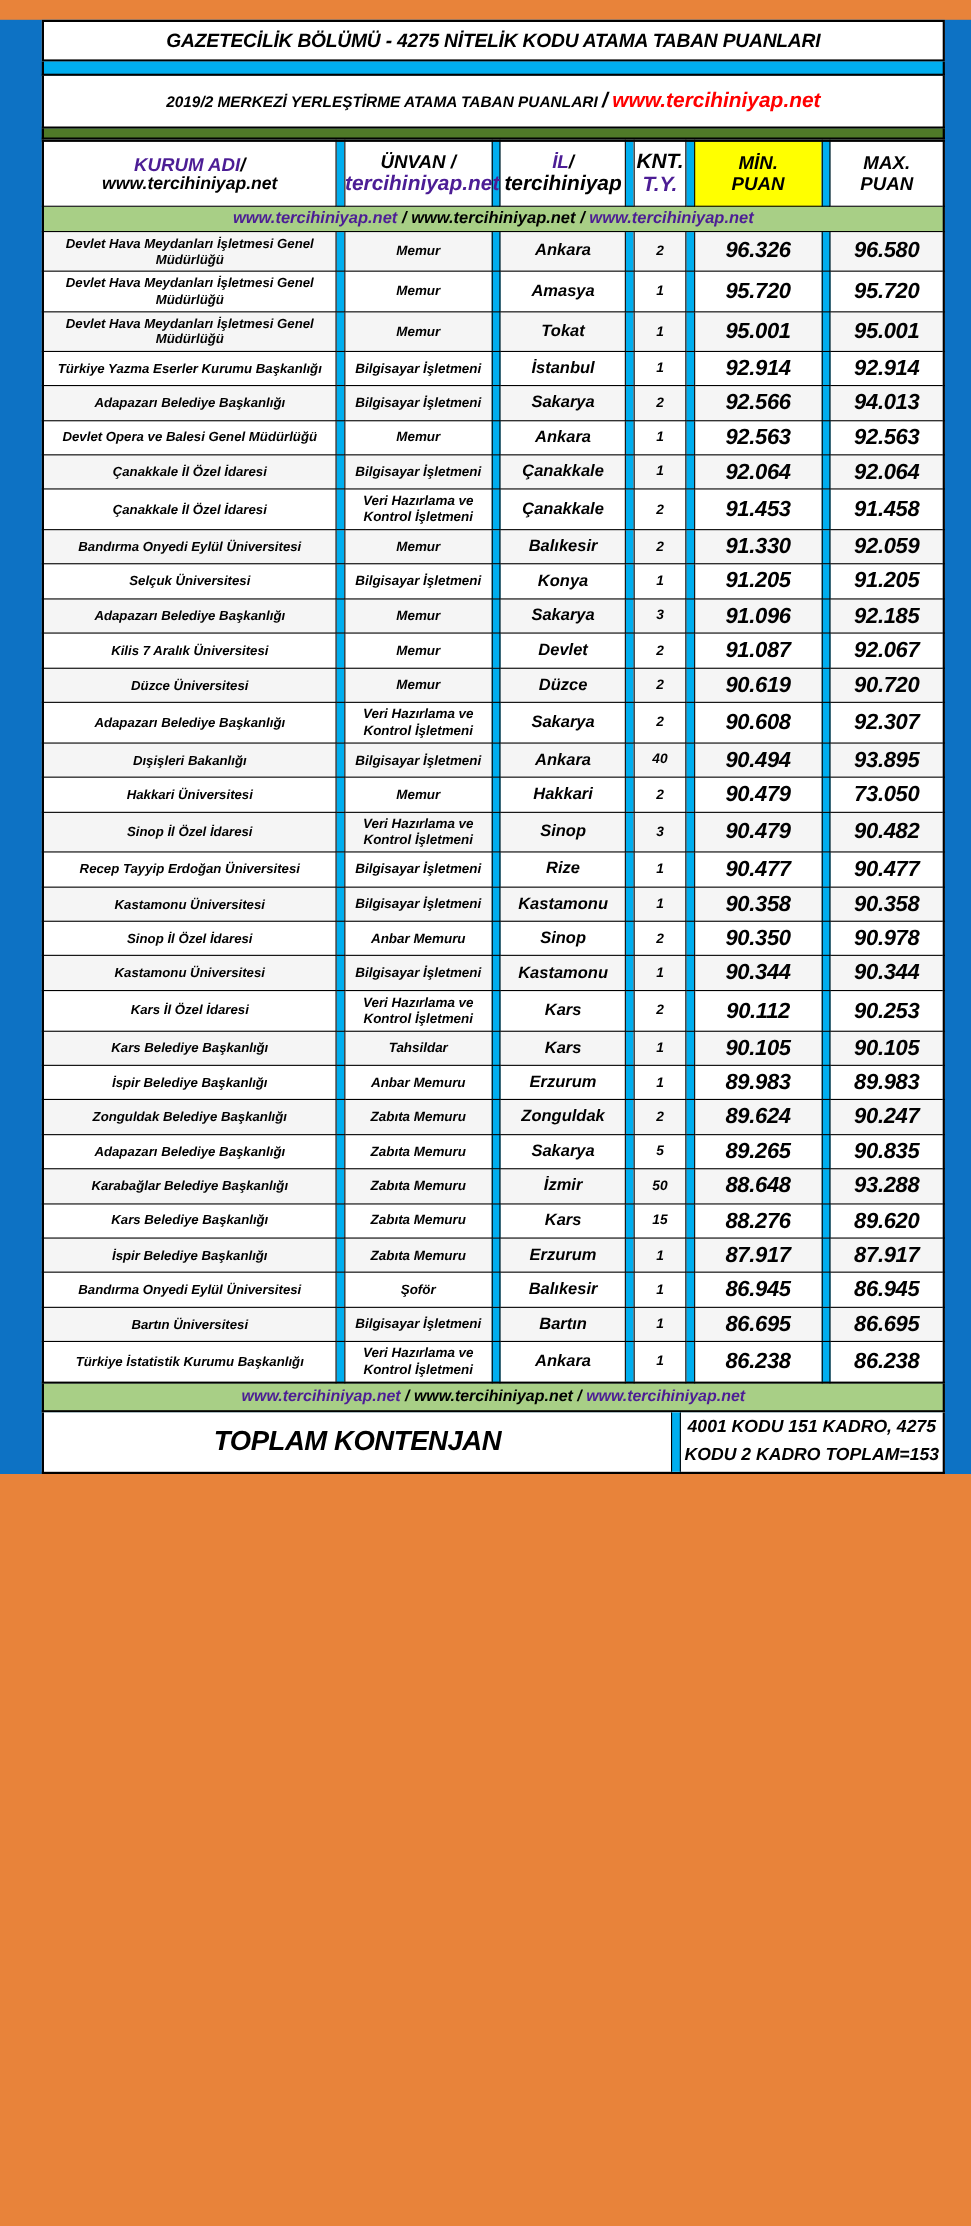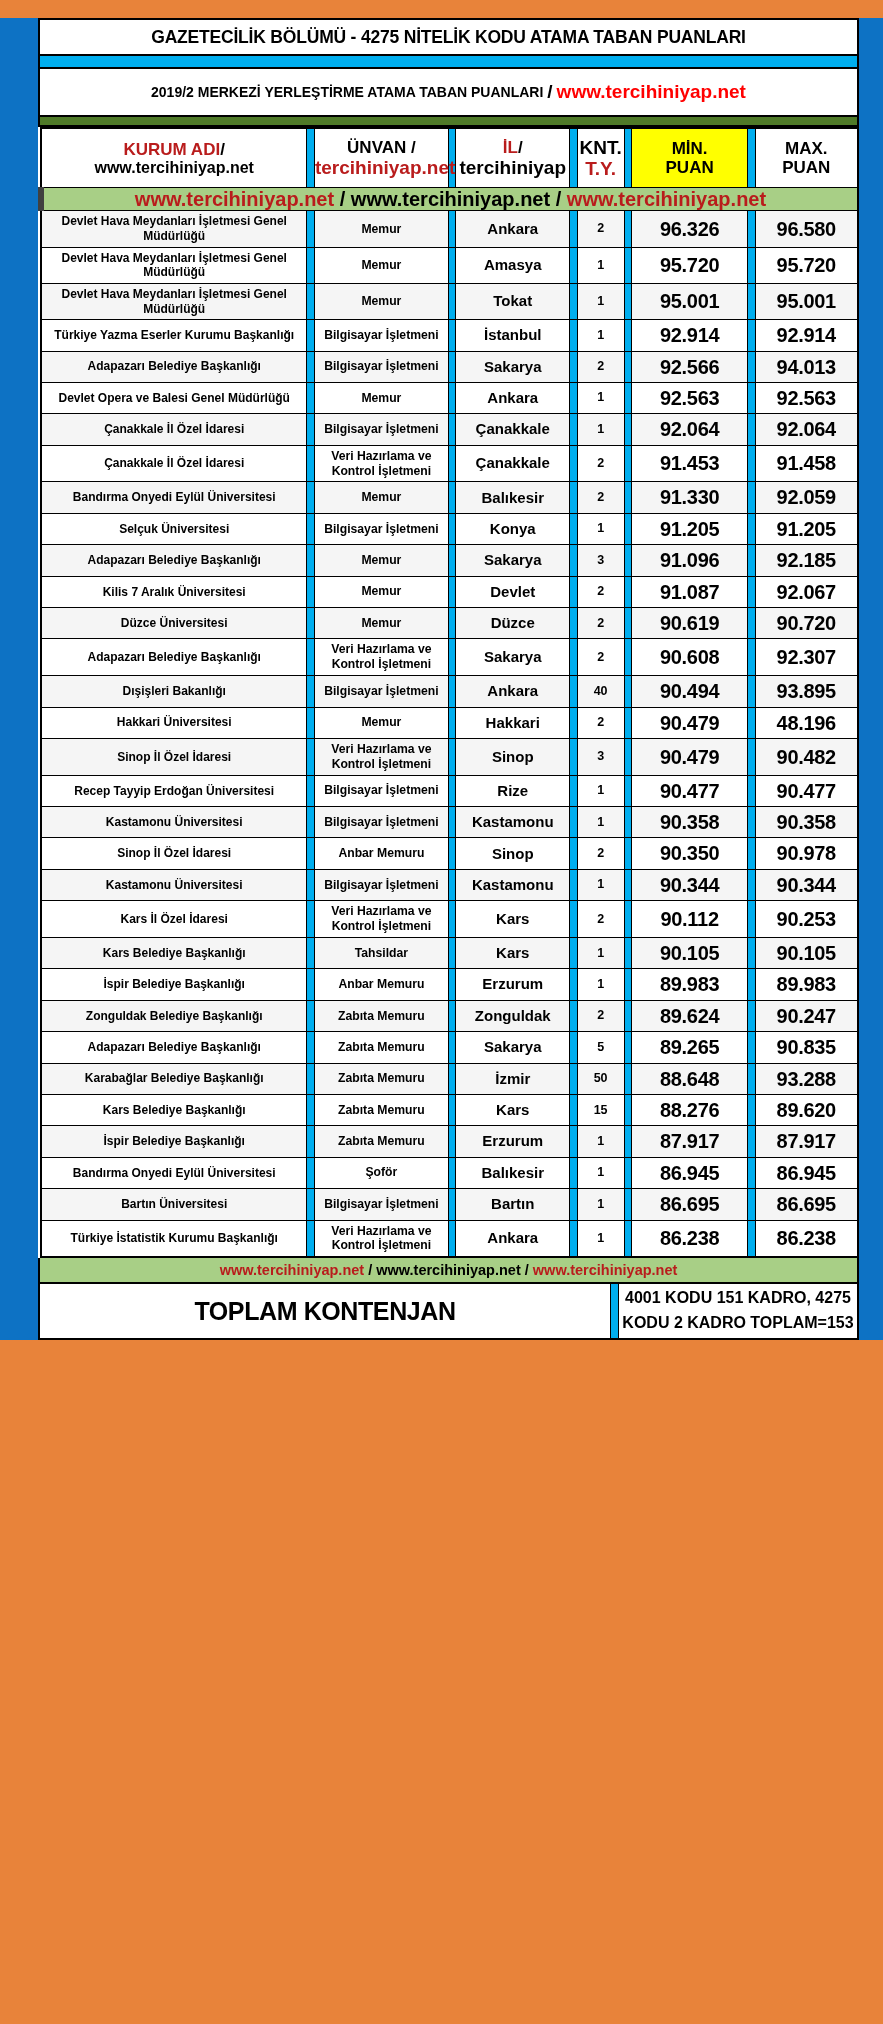--- a/index.html
+++ b/index.html
@@ -10,20 +10,21 @@
     font-family:"Liberation Sans", sans-serif;
     -webkit-font-smoothing:antialiased;
   }
   #page{
     position:relative;
     width:883px;
     min-height:2024px;
     background:#e8833a;
     box-sizing:border-box;
     padding:18px 0 26px 0;
+    font-style:italic;
   }
   .frame{
     position:relative;
     margin:0 auto;
     width:883px;
     background:#0d72c4;
     box-sizing:border-box;
     padding:0 24px 0 38px;
   }
 
@@ -108,32 +109,32 @@
   thead td{
     height:58px;
     font-weight:bold;
     font-size:17px;
     line-height:1.12;
     background:#fff;
   }
   thead td.minhdr{background:#ffff00;}
   .hdr-l1{display:block;}
   .hdr-l2{display:block;}
-  .red{color:#b91c1c;}
+  .red{color:#4c1d95;}
   .blk{color:#000;}
   .hdr-small{font-size:19px;}
   .hdr-kurum1{font-size:17px;}
   .hdr-kurum2{font-size:16px;}
 
   tr.promo td{
     background:#a8cf86;
     height:22px;
     font-weight:bold;
-    font-size:20px;
-    border-left:6px solid #404040;
+    font-size:15px;
+    border-left:1px solid #404040;
     border-right:1px solid #000;
   }
 
   tbody tr.data td{
     font-weight:bold;
     font-size:12.2px;
     line-height:1.22;
     padding:3px 2px;
   }
   tbody tr.data td.kurum{font-size:12px;}
@@ -466,21 +467,21 @@
             <td class="kurum">Hakkari Üniversitesi</td>
             <td class="sep"></td>
             <td class="unvan">Memur</td>
             <td class="sep"></td>
             <td class="il">Hakkari</td>
             <td class="sep"></td>
             <td class="knt">2</td>
             <td class="sep"></td>
             <td class="puan">90.479</td>
             <td class="sep"></td>
-            <td class="puan">48.196</td>
+            <td class="puan">73.050</td>
           </tr>
           <tr class="data alt">
             <td class="kurum">Sinop İl Özel İdaresi</td>
             <td class="sep"></td>
             <td class="unvan">Veri Hazırlama ve Kontrol İşletmeni</td>
             <td class="sep"></td>
             <td class="il">Sinop</td>
             <td class="sep"></td>
             <td class="knt">3</td>
             <td class="sep"></td>

